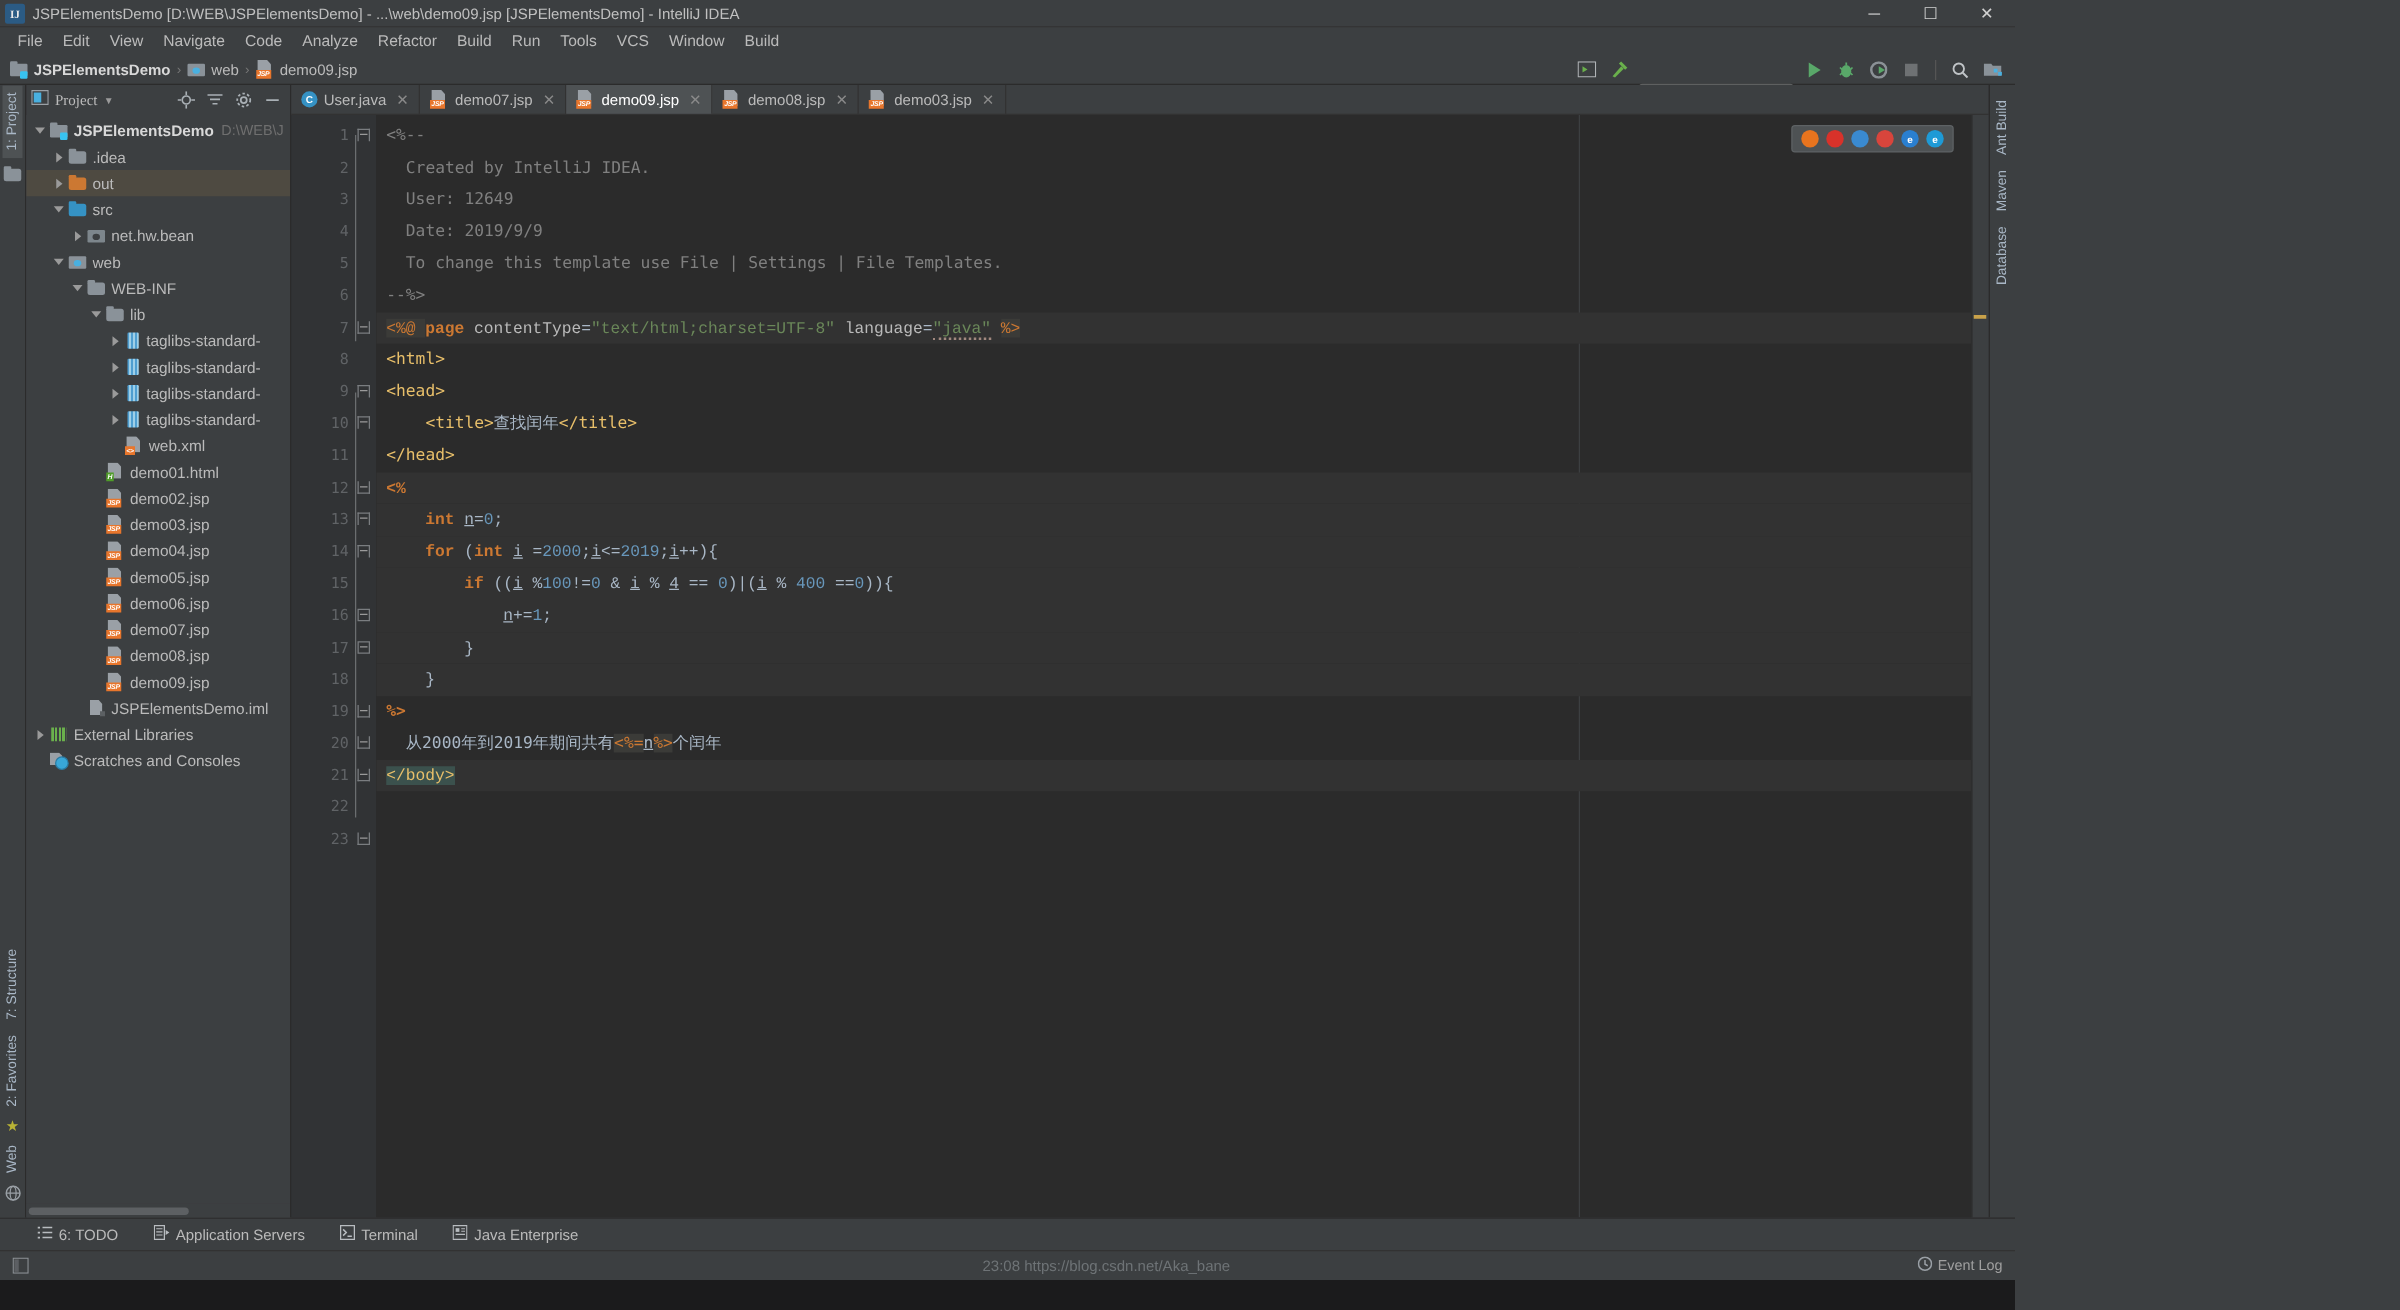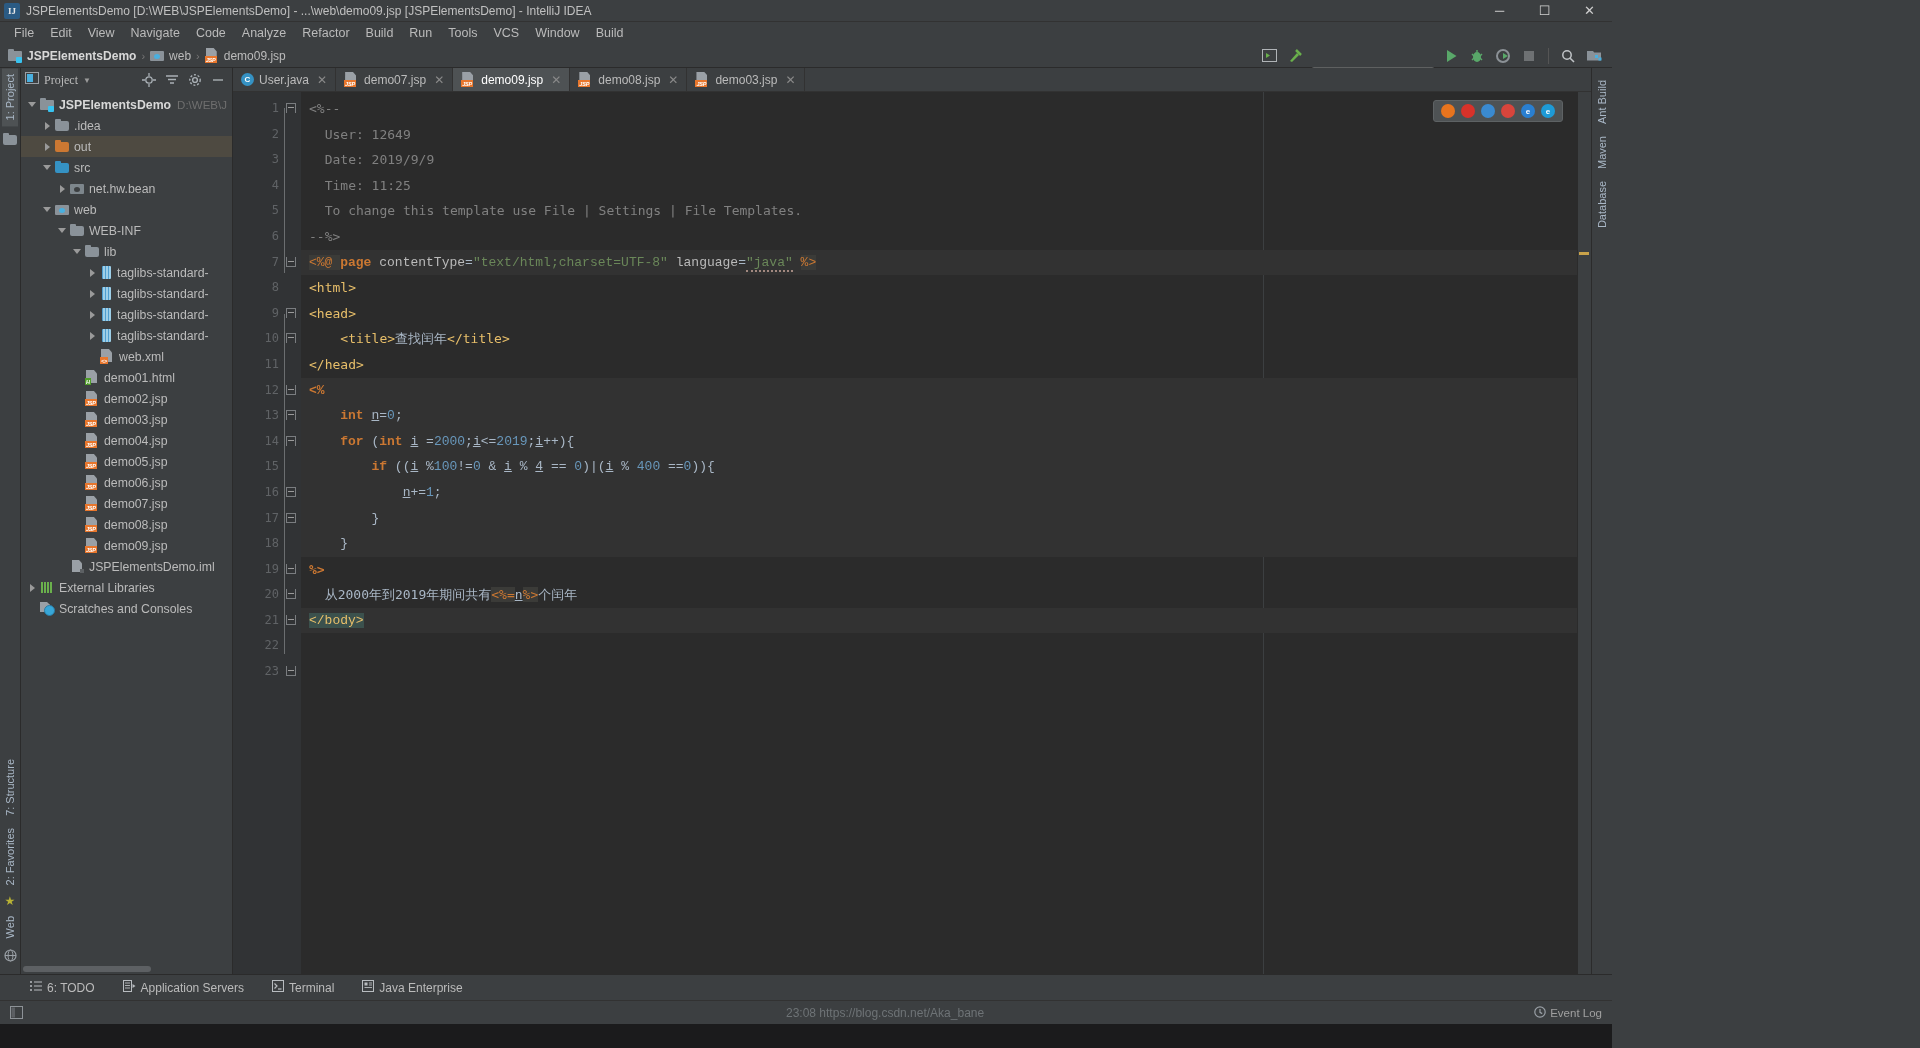--- a/index.html
+++ b/index.html
@@ -758,23 +758,23 @@
             <div class="gline">23<span class="fold tri-up">
                 <span class="box"></span>
                 <span class="minus"></span>
               </span></div>
             <div style="position: absolute; left: 51px; top: 16px; width: 1px; height: 165px; background: rgb(107, 110, 112);"></div>
             <div style="position: absolute; left: 51px; top: 222px; width: 1px; height: 340px; background: rgb(107, 110, 112);"></div>
           </div>
         <div class="code-wrap">
           <div class="rightcol-line" style="left:962px"></div>
         <div class="cline"><span class="c-cmt">&lt;%--</span></div>
+            <div class="cline"><span class="c-cmt">  Created by IntelliJ IDEA.</span></div>
             <div class="cline"><span class="c-cmt">  User: 12649</span></div>
             <div class="cline"><span class="c-cmt">  Date: 2019/9/9</span></div>
-            <div class="cline"><span class="c-cmt">  Time: 11:25</span></div>
             <div class="cline"><span class="c-cmt">  To change this template use File | Settings | File Templates.</span></div>
             <div class="cline"><span class="c-cmt">--%&gt;</span></div>
             <div class="cline hl"><span class="c-jsp">&lt;%@ </span><span class="c-kw">page </span><span class="c-attr">contentType</span><span class="c-txt">=</span><span class="c-str">"text/html;charset=UTF-8"</span><span class="c-txt"> </span><span class="c-attr">language</span><span class="c-txt">=</span><span class="c-warn">"java"</span><span class="c-txt"> </span><span class="c-jsp">%&gt;</span></div>
             <div class="cline"><span class="c-tag">&lt;html&gt;</span></div>
             <div class="cline"><span class="c-tag">&lt;head&gt;</span></div>
             <div class="cline"><span class="c-tag">    &lt;title&gt;</span><span class="c-txt">查找闰年</span><span class="c-tag">&lt;/title&gt;</span></div>
             <div class="cline"><span class="c-tag">&lt;/head&gt;</span></div>
             <div class="cline hl"><span class="c-kw">&lt;%</span></div>
             <div class="cline hl"><span class="c-txt">    </span><span class="c-kw">int</span><span class="c-txt"> </span><span class="c-field">n</span><span class="c-txt">=</span><span class="c-num">0</span><span class="c-txt">;</span></div>
             <div class="cline hl"><span class="c-txt">    </span><span class="c-kw">for</span><span class="c-txt"> (</span><span class="c-kw">int</span><span class="c-txt"> </span><span class="c-field">i</span><span class="c-txt"> =</span><span class="c-num">2000</span><span class="c-txt">;</span><span class="c-field">i</span><span class="c-txt">&lt;=</span><span class="c-num">2019</span><span class="c-txt">;</span><span class="c-field">i</span><span class="c-txt">++){</span></div>

